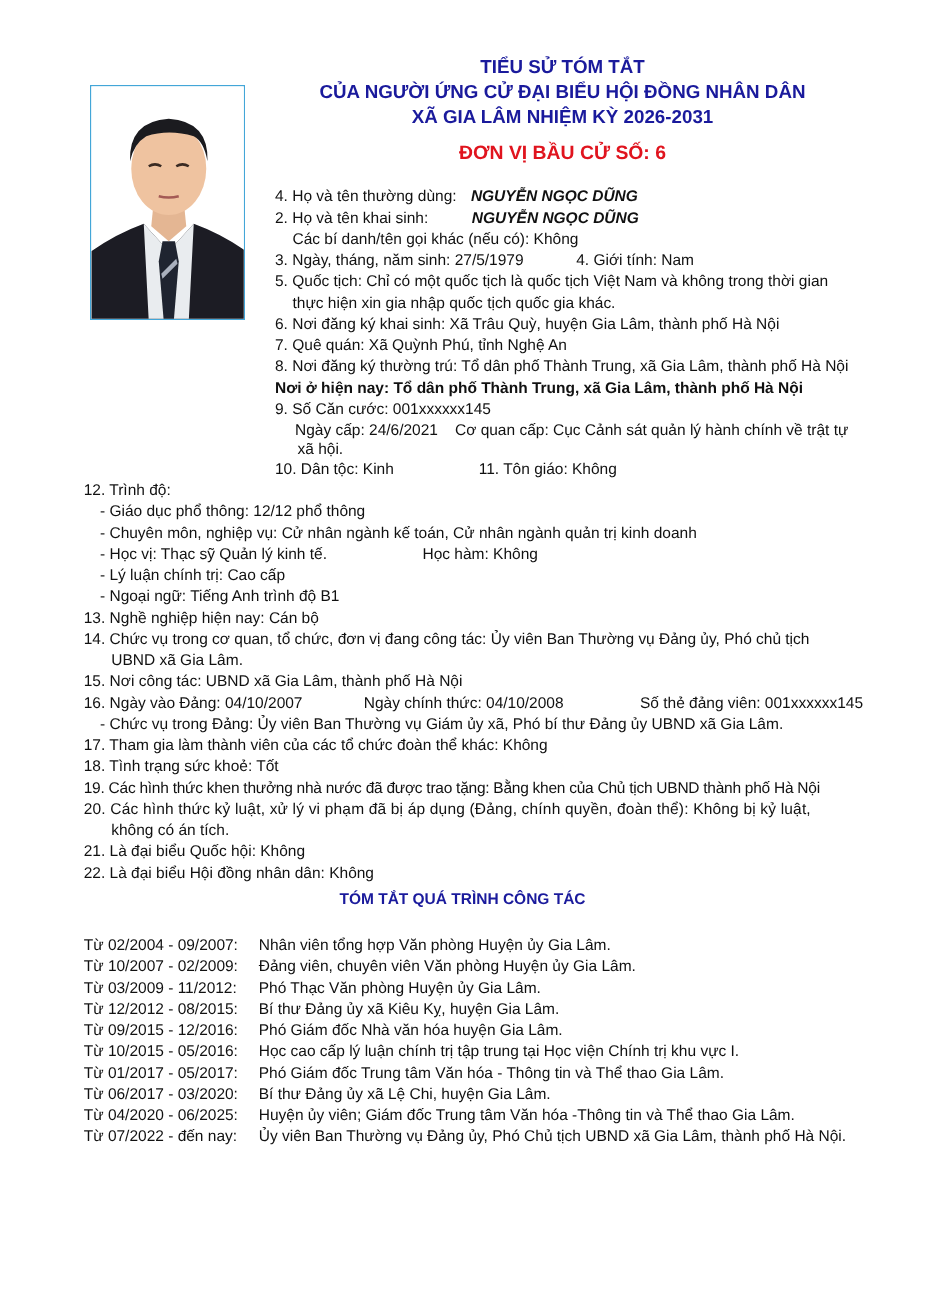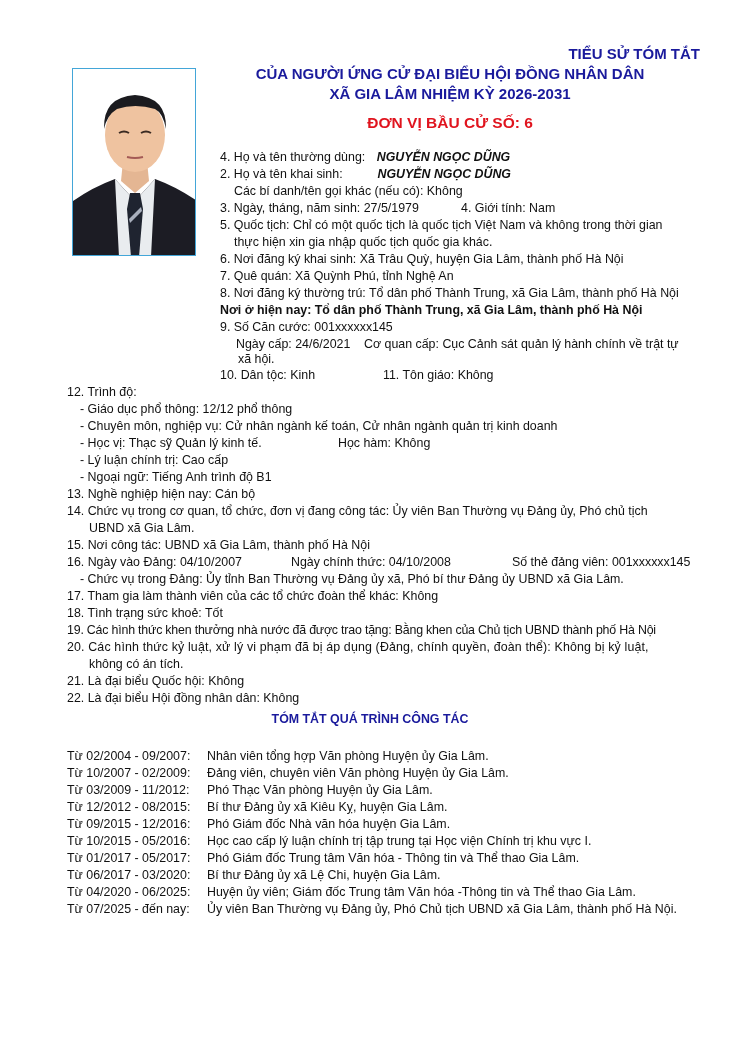--- a/index.html
+++ b/index.html
@@ -26,21 +26,21 @@
       position: absolute; left: 0; width: 740px; text-align: center;
       color: #1a1a9c; font-weight: bold; font-size: 12.4px;
     }
     .tl-row { position: absolute; left: 67px; white-space: nowrap; line-height: 17px; }
     .tl-period { display: inline-block; width: 140px; }
     .tl-desc { display: inline-block; }
   </style>
 </head>
 <body>
 
-<div class="title" style="top:44px;text-align:right;">TIỂU SỬ TÓM TẮT</div>
+<div class="title" style="top:44px;">TIỂU SỬ TÓM TẮT</div>
 <div class="title" style="top:64px;">CỦA NGƯỜI ỨNG CỬ ĐẠI BIỂU HỘI ĐỒNG NHÂN DÂN</div>
 <div class="title" style="top:84px;">XÃ GIA LÂM NHIỆM KỲ 2026-2031</div>
 <div class="unit" style="top:114px;">ĐƠN VỊ BẦU CỬ SỐ: 6</div>
 
 <div class="photo" title="Ảnh chân dung ứng cử viên">
   <svg width="124" height="188" viewBox="0 0 124 188">
     <rect width="124" height="188" fill="#ffffff"></rect>
 
     <path d="M0 132 Q20 118 42 110 L62 132 L82 110 Q104 118 124 132 L124 188 L0 188 Z" fill="#1c1c24"></path>
 
@@ -93,21 +93,21 @@
 <div class="line" style="left:338px; top:435px;">Học hàm: Không</div>
 <div class="line" style="left:80px; top:452px;">- Lý luận chính trị: Cao cấp</div>
 <div class="line" style="left:80px; top:469px;">- Ngoại ngữ: Tiếng Anh trình độ B1</div>
 <div class="line" style="left:67px; top:486px;">13. Nghề nghiệp hiện nay: Cán bộ</div>
 <div class="line" style="left:67px; top:503px;">14. Chức vụ trong cơ quan, tổ chức, đơn vị đang công tác: Ủy viên Ban Thường vụ Đảng ủy, Phó chủ tịch</div>
 <div class="line" style="left:89px; top:520px;">UBND xã Gia Lâm.</div>
 <div class="line" style="left:67px; top:537px;">15. Nơi công tác: UBND xã Gia Lâm, thành phố Hà Nội</div>
 <div class="line" style="left:67px; top:554px;">16. Ngày vào Đảng: 04/10/2007</div>
 <div class="line" style="left:291px; top:554px;">Ngày chính thức: 04/10/2008</div>
 <div class="line" style="left:512px; top:554px;">Số thẻ đảng viên: 001xxxxxx145</div>
-<div class="line" style="left:80px; top:571px;">- Chức vụ trong Đảng: Ủy tỉnh Ban Thường vụ Đảng ủy xã, Phó bí thư Đảng ủy UBND xã Gia Lâm.</div>
+<div class="line" style="left:80px; top:571px;">- Chức vụ trong Đảng: Ủy viên Ban Thường vụ Giám ủy xã, Phó bí thư Đảng ủy UBND xã Gia Lâm.</div>
 <div class="line" style="left:67px; top:588px;">17. Tham gia làm thành viên của các tổ chức đoàn thể khác: Không</div>
 <div class="line" style="left:67px; top:605px;">18. Tình trạng sức khoẻ: Tốt</div>
 <div class="line" style="left:67px; top:622px; letter-spacing:-0.2px;">19. Các hình thức khen thưởng nhà nước đã được trao tặng: Bằng khen của Chủ tịch UBND thành phố Hà Nội</div>
 <div class="line" style="left:67px; top:639px; letter-spacing:0.15px;">20. Các hình thức kỷ luật, xử lý vi phạm đã bị áp dụng (Đảng, chính quyền, đoàn thể): Không bị kỷ luật,</div>
 <div class="line" style="left:89px; top:656px;">không có án tích.</div>
 <div class="line" style="left:67px; top:673px;text-align:center;">21. Là đại biểu Quốc hội: Không</div>
 <div class="line" style="left:67px; top:690px;">22. Là đại biểu Hội đồng nhân dân: Không</div>
 
 <div class="section-title" style="top:712px;">TÓM TẮT QUÁ TRÌNH CÔNG TÁC</div>
 
@@ -133,15 +133,15 @@
   <div class="tl-row" style="top:850px;">
     <span class="tl-period">Từ 01/2017 - 05/2017:</span><span class="tl-desc">Phó Giám đốc Trung tâm Văn hóa - Thông tin và Thể thao Gia Lâm.</span>
   </div>
   <div class="tl-row" style="top:867px;">
     <span class="tl-period">Từ 06/2017 - 03/2020:</span><span class="tl-desc">Bí thư Đảng ủy xã Lệ Chi, huyện Gia Lâm.</span>
   </div>
   <div class="tl-row" style="top:884px;">
     <span class="tl-period">Từ 04/2020 - 06/2025:</span><span class="tl-desc">Huyện ủy viên; Giám đốc Trung tâm Văn hóa -Thông tin và Thể thao Gia Lâm.</span>
   </div>
   <div class="tl-row" style="top:901px;">
-    <span class="tl-period">Từ 07/2025 - đến nay:</span><span class="tl-desc">Ủy viên Ban Thường vụ Đảng ủy, Phó Chủ tịch UBND xã Gia Lâm, thành phố Hà Nội.</span>
+    <span class="tl-period">Từ 07/2022 - đến nay:</span><span class="tl-desc">Ủy viên Ban Thường vụ Đảng ủy, Phó Chủ tịch UBND xã Gia Lâm, thành phố Hà Nội.</span>
   </div>
 </div>
 
 </body></html>

